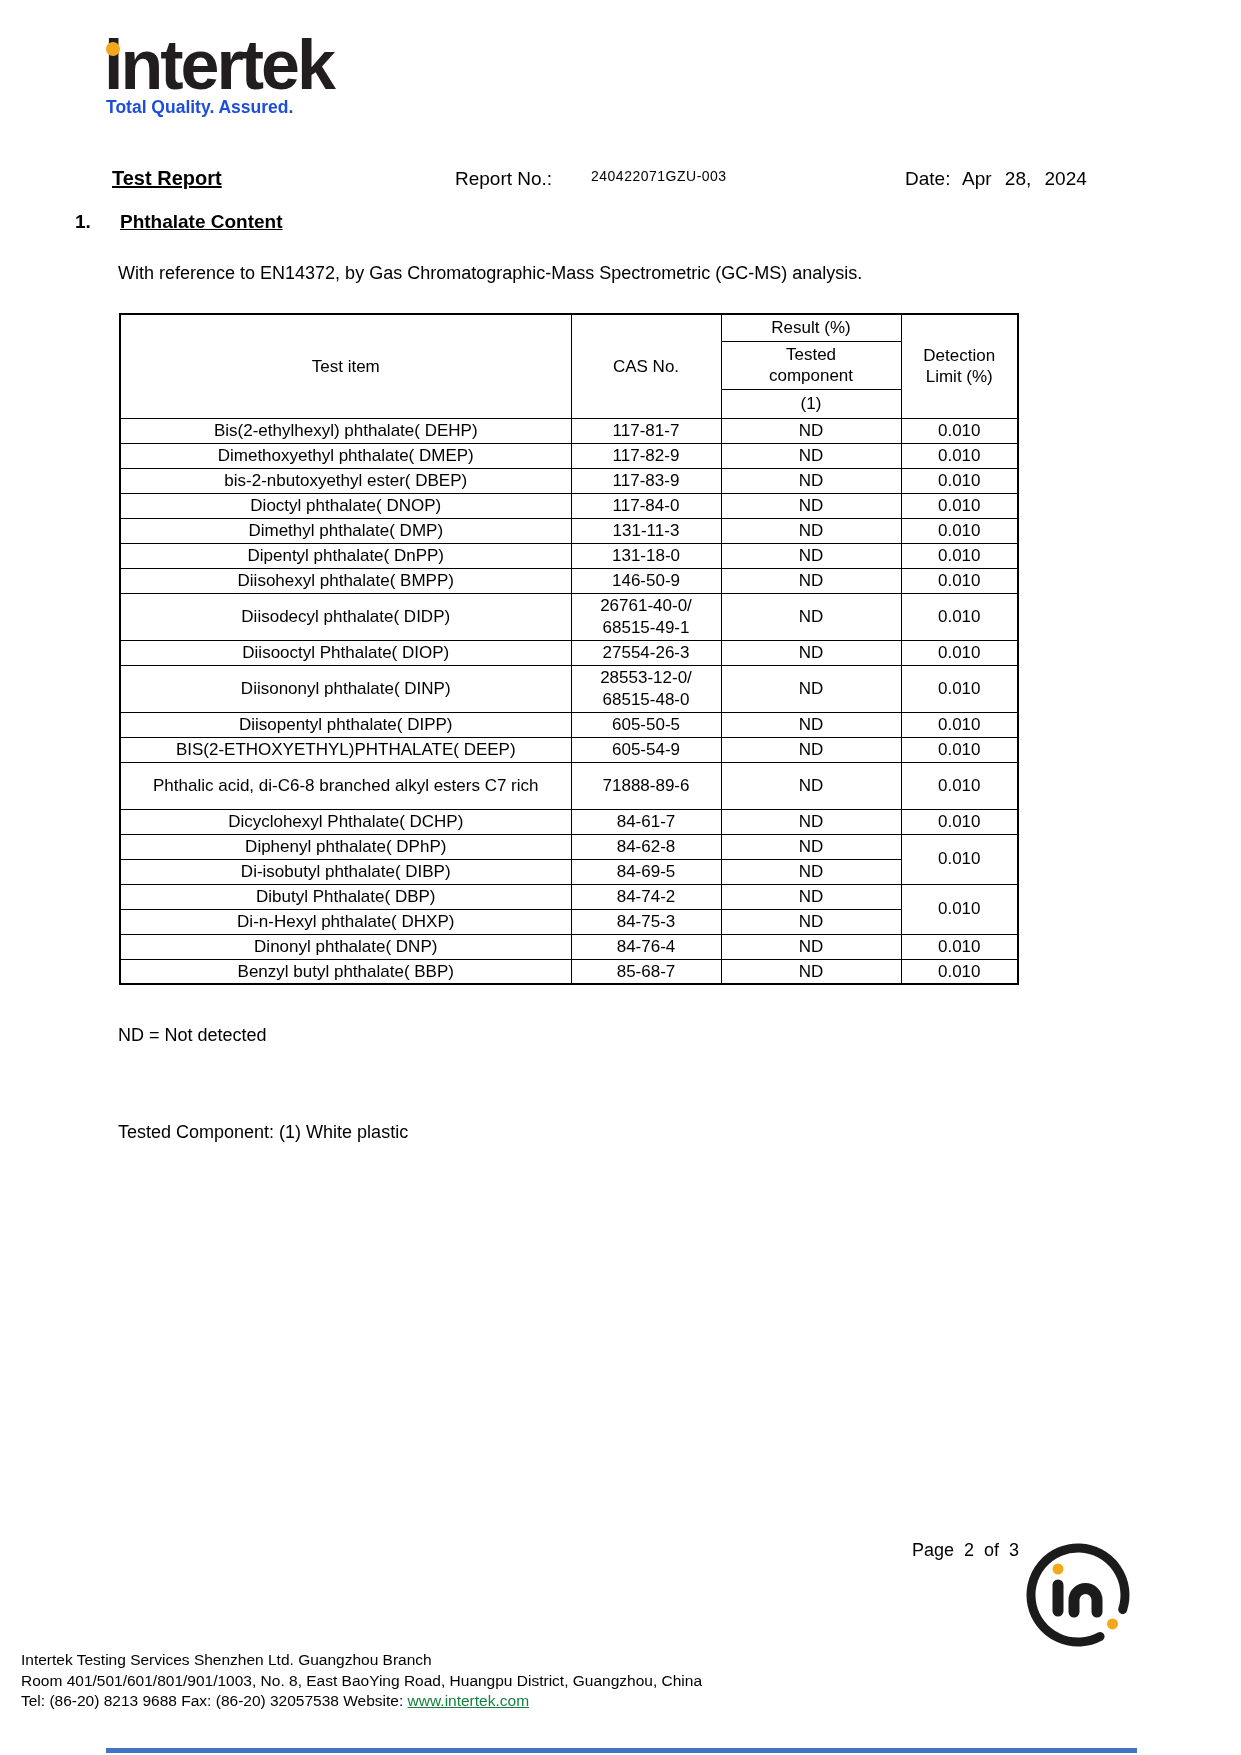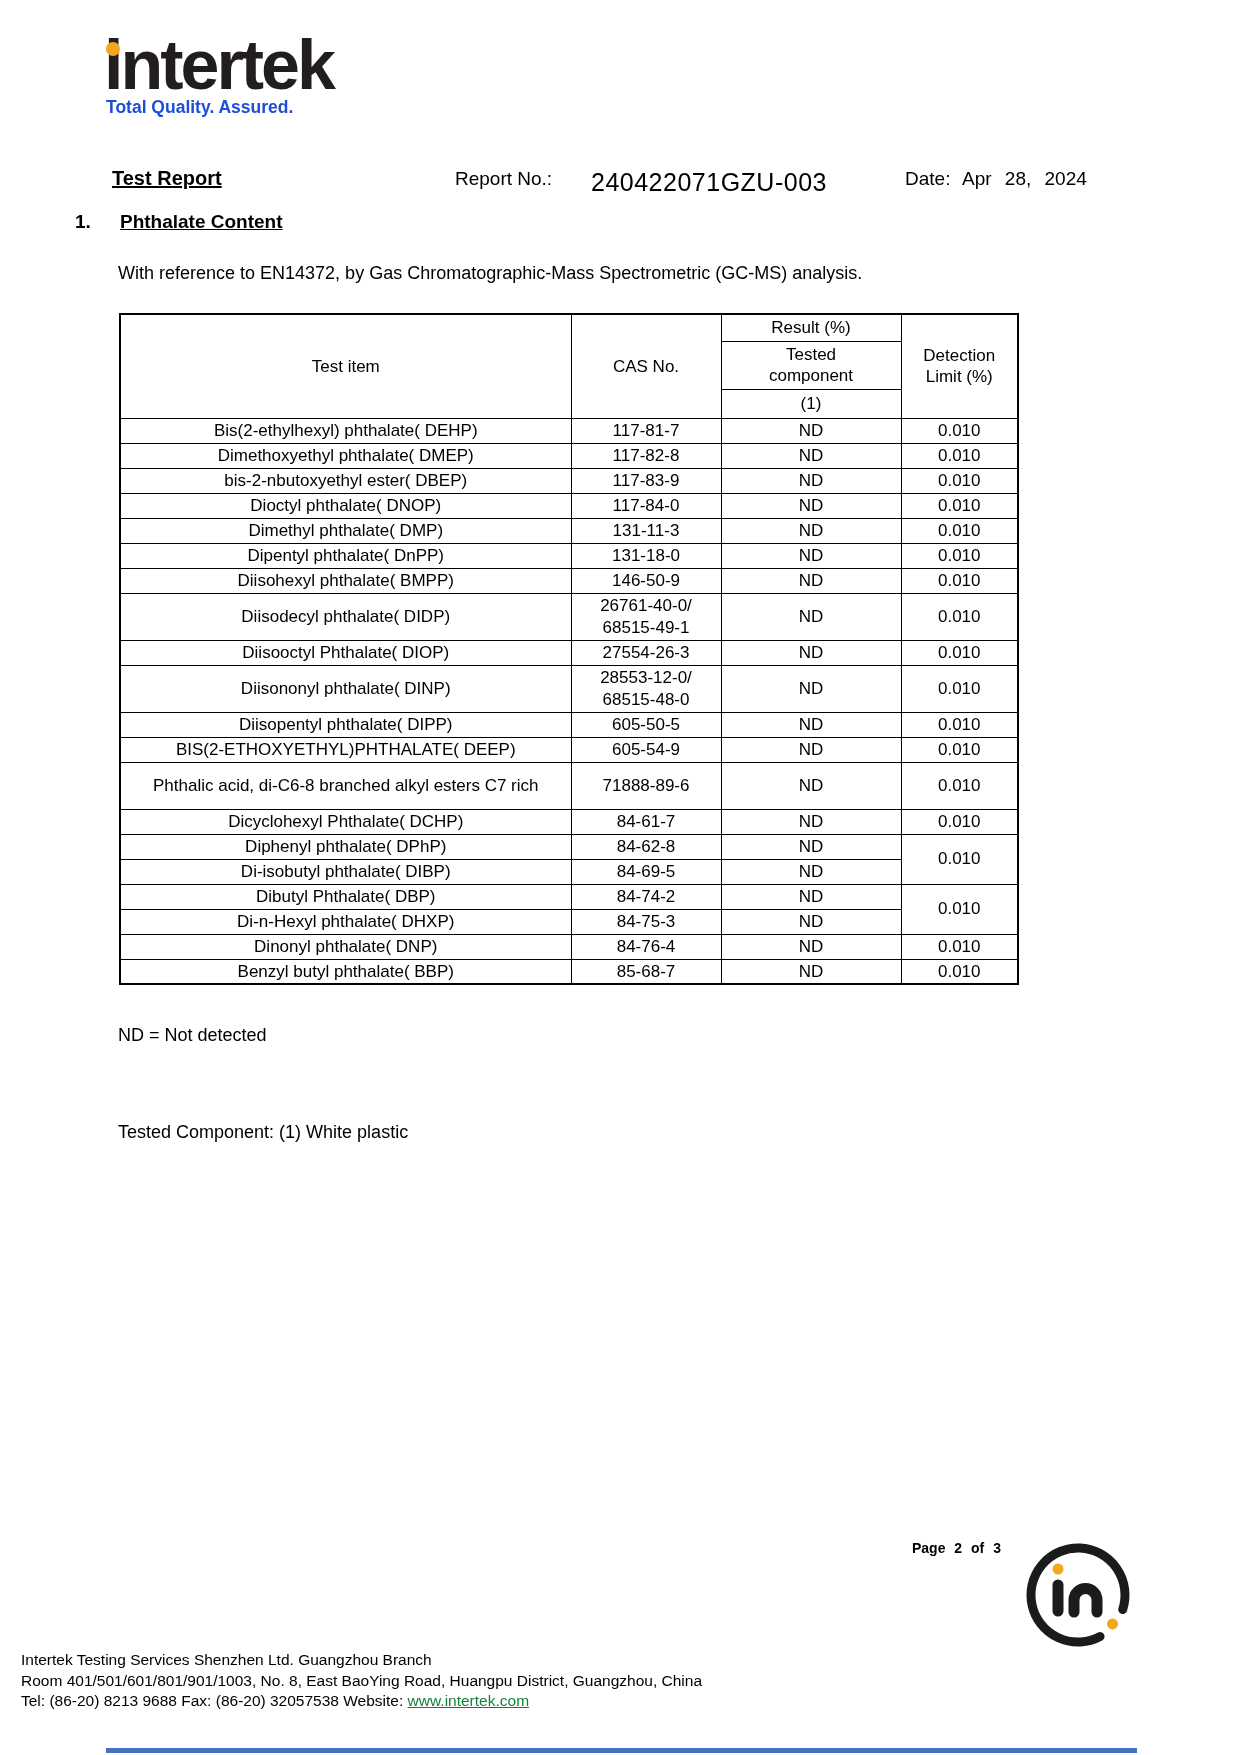--- a/index.html
+++ b/index.html
@@ -21,21 +21,21 @@
   }
   .wordmark .idot-cover{
     position:absolute;left:2px;top:12px;width:14px;height:14px;
     border-radius:50%;background:#F2A71D;
   }
   .tagline{left:106px;top:97px;font-size:17.5px;font-weight:bold;color:#1d4ed8;}
 
   
   .rpt-title{left:112px;top:167px;font-size:20px;font-weight:bold;text-decoration:underline;}
   .rpt-label{left:455px;top:168px;font-size:19px;}
-  .rpt-no{left:591px;top:168px;font-size:25px;letter-spacing:.5px;}
+  .rpt-no{left:591px;top:168px;font-size:14px;letter-spacing:.5px;}
   .date-label{left:905px;top:168px;font-size:19px;}
   .date-value{left:962px;top:168px;font-size:19px;word-spacing:8px;}
 
   .sec-num{left:75px;top:211px;font-size:19px;font-weight:bold;}
   .sec-head{left:120px;top:211px;font-size:19px;font-weight:bold;text-decoration:underline;}
   .intro{left:118px;top:263px;font-size:18px;}
 
   
   .tbl-wrap{left:119px;top:313px;}
   table.result{
@@ -56,21 +56,21 @@
   tr.dbl{height:47px;}
   tr.h1{height:27px;}
   tr.h2{height:48px;}
   tr.h3{height:29px;}
   col.c1{width:451px;}col.c2{width:150px;}col.c3{width:180px;}col.c4{width:117px;}
 
   .note-nd{left:118px;top:1025px;font-size:18px;}
   .note-tc{left:118px;top:1122px;font-size:18px;}
 
   
-  .page-ind{left:912px;top:1540px;font-size:14px;font-weight:bold;word-spacing:5px;}
+  .page-ind{left:912px;top:1540px;font-size:18px;font-weight:normal;word-spacing:5px;}
   .logo-mark{left:1022px;top:1542px;}
   .footer-center{
     left:21px;top:1650px;width:1160px;
     font-size:15.5px;line-height:20.5px;
   }
   .footer-center a{color:#15803d;text-decoration:underline;cursor:pointer;}
   .footer-doc{
     left:0;top:1660px;width:992px;text-align:right;font-size:15.5px;
   }
   .footer-doc .copyright{margin-left:20px;}
@@ -122,21 +122,21 @@
       </tr>
 
       <tr class="r">
         <td class="item">Bis(2-ethylhexyl) phthalate( DEHP)</td>
         <td>117-81-7</td>
         <td>ND</td>
         <td>0.010</td>
       </tr>
       <tr class="r">
         <td class="item">Dimethoxyethyl phthalate( DMEP)</td>
-        <td>117-82-8</td>
+        <td>117-82-9</td>
         <td>ND</td>
         <td>0.010</td>
       </tr>
       <tr class="r">
         <td class="item">bis-2-nbutoxyethyl ester( DBEP)</td>
         <td>117-83-9</td>
         <td>ND</td>
         <td>0.010</td>
       </tr>
       <tr class="r">

